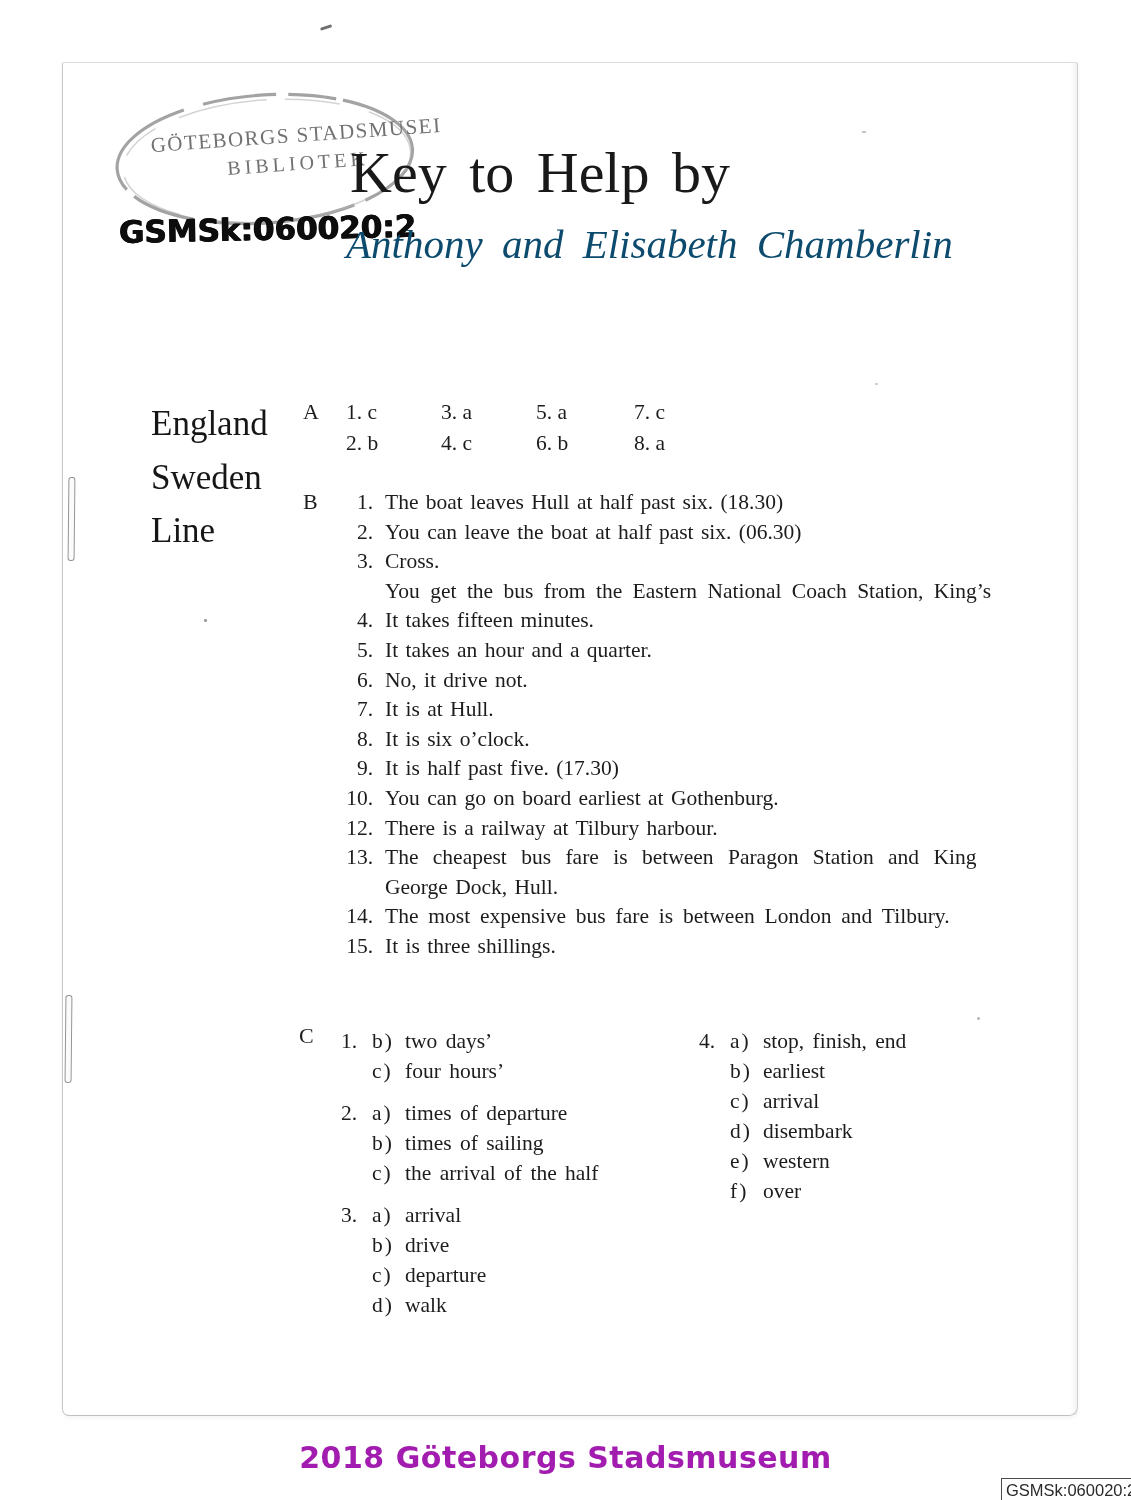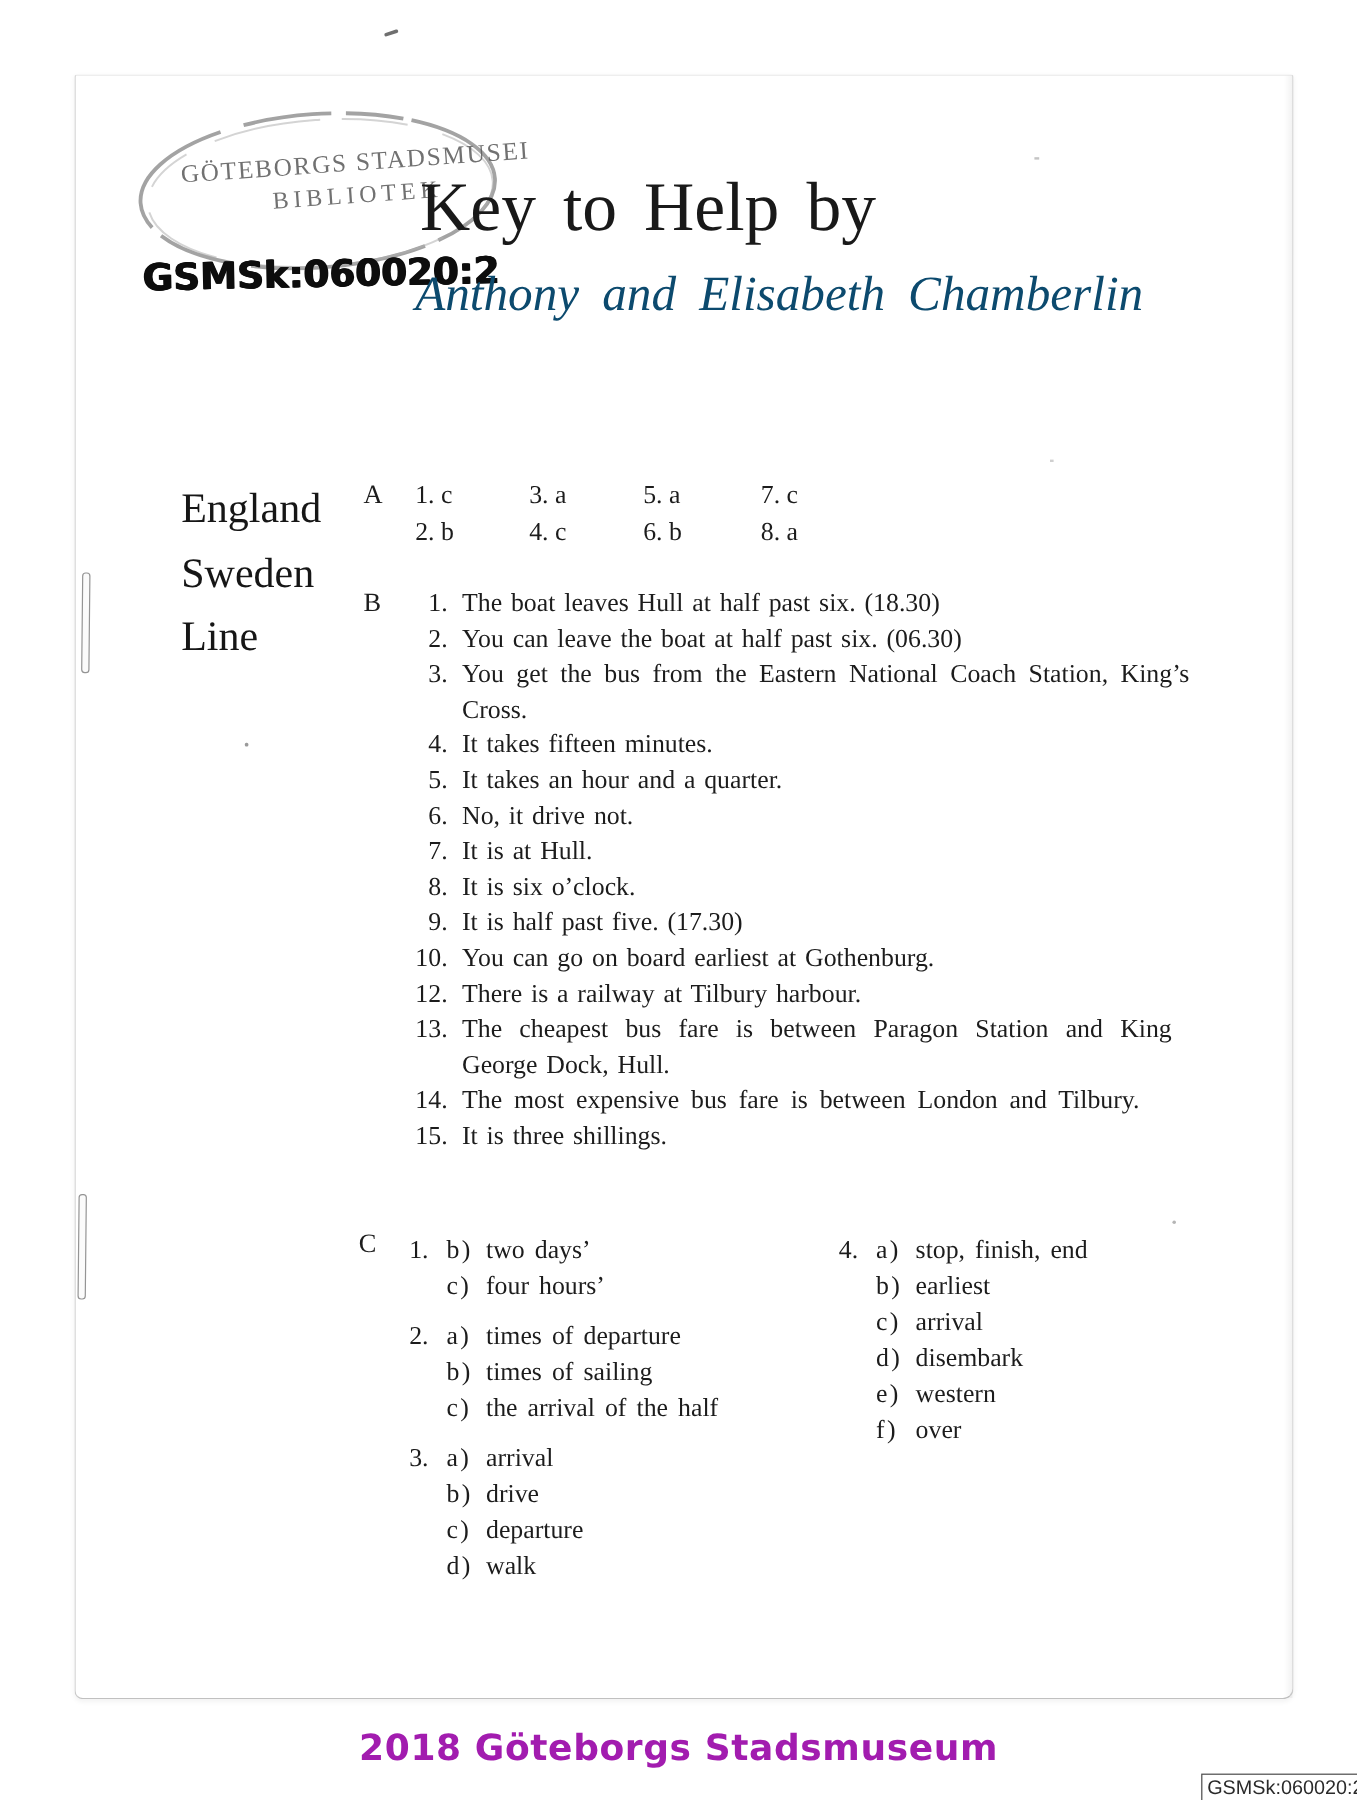--- a/index.html
+++ b/index.html
@@ -110,22 +110,22 @@
         </div>
         <div class="b-item">
           <div class="b-num">2.</div>
           <div class="b-lines">
             <div class="b-line">You can leave the boat at half past six. (06.30)</div>
           </div>
         </div>
         <div class="b-item">
           <div class="b-num">3.</div>
           <div class="b-lines">
+            <div class="b-line">Cross.</div>
             <div class="b-line" style="word-spacing: 5px;">You get the bus from the Eastern National Coach Station, King’s</div>
-            <div class="b-line">Cross.</div>
           </div>
         </div>
         <div class="b-item">
           <div class="b-num">4.</div>
           <div class="b-lines">
             <div class="b-line">It takes fifteen minutes.</div>
           </div>
         </div>
         <div class="b-item">
           <div class="b-num">5.</div>

